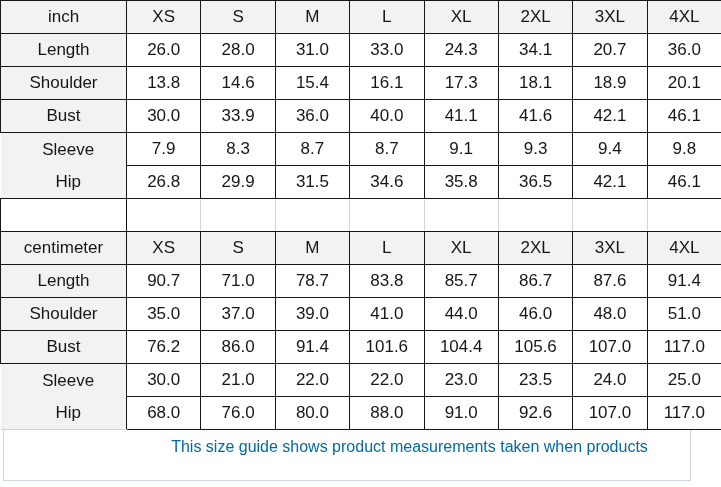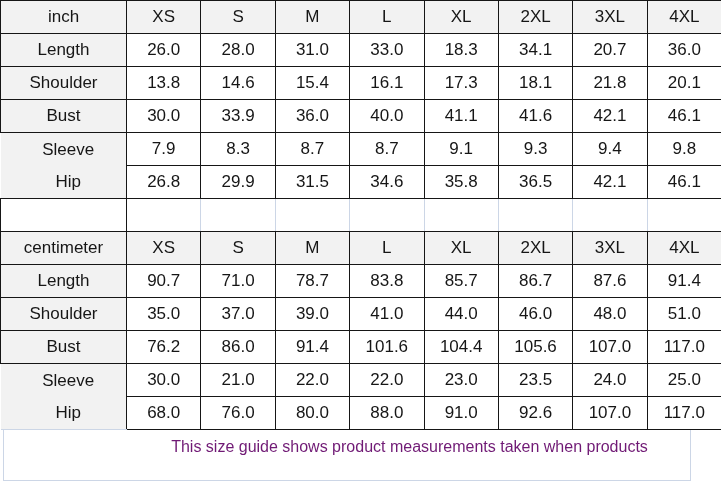--- a/index.html
+++ b/index.html
@@ -77,21 +77,21 @@
     border-right: 1px solid #ccd6e6;
     border-bottom: 1px solid #ccd6e6;
     padding-top: 5px;
   }
   .footer-inner {
     margin-left: 123px;
     width: 565px;
     text-align: center;
     font-size: 16px;
     line-height: 23px;
-    color: #701a75;
+    color: #0369a1;
   }
 </style>
 </head>
 <body>
 
 <div class="sheet">
   <table class="size-table">
     <colgroup>
       <col style="width:126px">
       <col style="width:74.375px">
@@ -114,34 +114,34 @@
           <td class="header-cell">2XL</td>
           <td class="header-cell">3XL</td>
           <td class="header-cell">4XL</td>
         </tr>
         <tr class="data-row">
           <td class="label-cell">Length</td>
           <td class="value-cell">26.0</td>
           <td class="value-cell">28.0</td>
           <td class="value-cell">31.0</td>
           <td class="value-cell">33.0</td>
-          <td class="value-cell">18.3</td>
+          <td class="value-cell">24.3</td>
           <td class="value-cell">34.1</td>
           <td class="value-cell">20.7</td>
           <td class="value-cell">36.0</td>
         </tr>
         <tr class="data-row">
           <td class="label-cell">Shoulder</td>
           <td class="value-cell">13.8</td>
           <td class="value-cell">14.6</td>
           <td class="value-cell">15.4</td>
           <td class="value-cell">16.1</td>
           <td class="value-cell">17.3</td>
           <td class="value-cell">18.1</td>
-          <td class="value-cell">21.8</td>
+          <td class="value-cell">18.9</td>
           <td class="value-cell">20.1</td>
         </tr>
         <tr class="data-row">
           <td class="label-cell">Bust</td>
           <td class="value-cell">30.0</td>
           <td class="value-cell">33.9</td>
           <td class="value-cell">36.0</td>
           <td class="value-cell">40.0</td>
           <td class="value-cell">41.1</td>
           <td class="value-cell">41.6</td>

